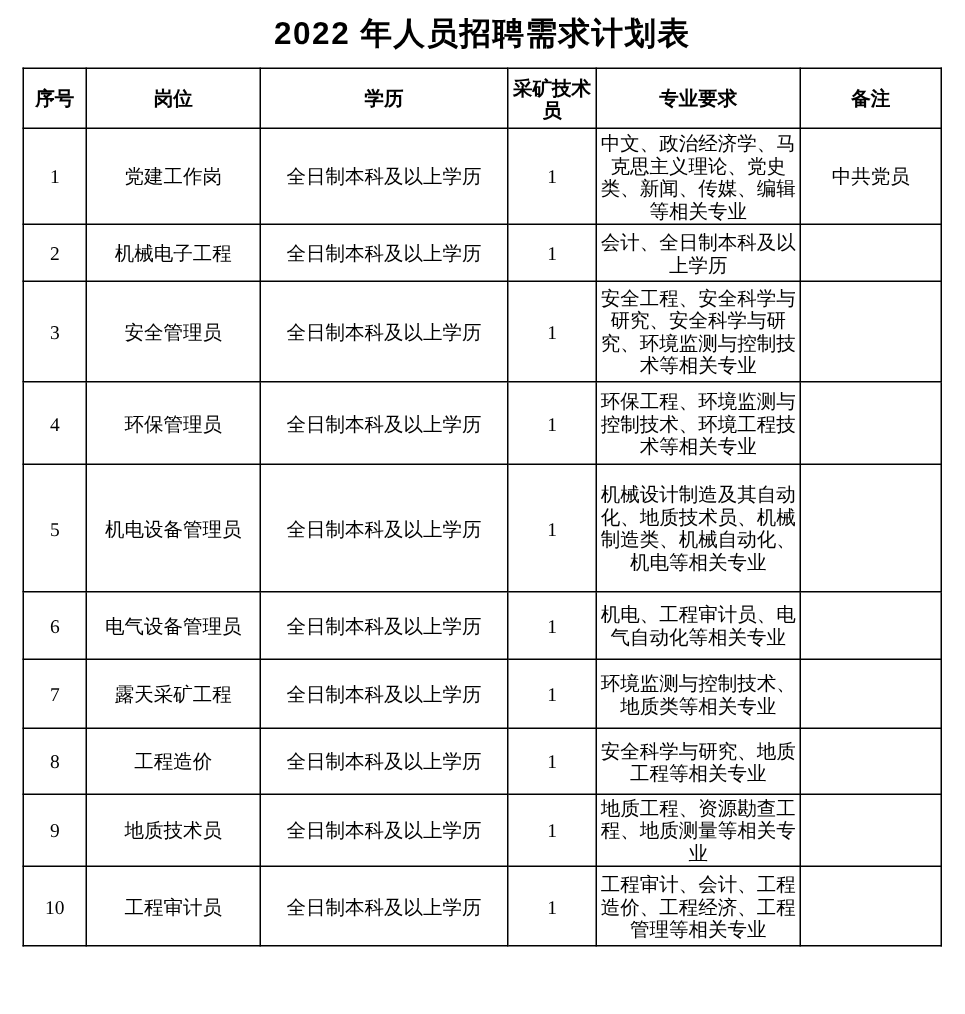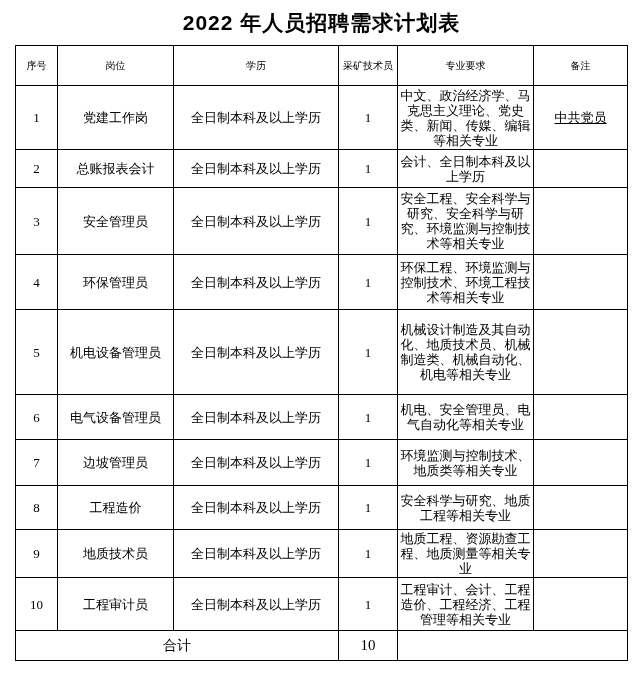--- a/index.html
+++ b/index.html
@@ -37,33 +37,32 @@
   table.recruitment td {
     border: 1px solid #000000;
     padding: 1px 2px;
     text-align: center;
     vertical-align: middle;
     font-size: 13px;
     line-height: 15px;
     overflow: hidden;
   }
   table.recruitment th {
-    font-weight: normal;
-    font-size: 10px;
+    font-weight: bold;
+    font-size: 13px;
     height: 37px;
   }
   td.cell-major {
     text-align: left;
     padding: 2px 3px 2px 5px;
     line-height: 15px;
   }
   td.cell-remark {
     text-align: left;
     padding-left: 8px;
-    text-decoration: underline;
   }
   
   tr.row-0  { height: 64px; }
   tr.row-1  { height: 38px; }
   tr.row-2  { height: 67px; }
   tr.row-3  { height: 55px; }
   tr.row-4  { height: 85px; }
   tr.row-5  { height: 45px; }
   tr.row-6  { height: 46px; }
   tr.row-7  { height: 44px; }
@@ -103,21 +102,21 @@
       <tr class="row-0">
         <td class="cell-no">1</td>
         <td class="cell-position">党建工作岗</td>
         <td class="cell-education">全日制本科及以上学历</td>
         <td class="cell-count">1</td>
         <td class="cell-major">中文、政治经济学、马克思主义理论、党史类、新闻、传媒、编辑等相关专业</td>
         <td class="cell-remark">中共党员</td>
       </tr>
       <tr class="row-1">
         <td class="cell-no">2</td>
-        <td class="cell-position">总账报表会计</td>
+        <td class="cell-position">机械电子工程</td>
         <td class="cell-education">全日制本科及以上学历</td>
         <td class="cell-count">1</td>
         <td class="cell-major">会计、全日制本科及以上学历</td>
         <td class="cell-remark"></td>
       </tr>
       <tr class="row-2">
         <td class="cell-no">3</td>
         <td class="cell-position">安全管理员</td>
         <td class="cell-education">全日制本科及以上学历</td>
         <td class="cell-count">1</td>
@@ -138,26 +137,26 @@
         <td class="cell-education">全日制本科及以上学历</td>
         <td class="cell-count">1</td>
         <td class="cell-major">机械设计制造及其自动化、地质技术员、机械制造类、机械自动化、机电等相关专业</td>
         <td class="cell-remark"></td>
       </tr>
       <tr class="row-5">
         <td class="cell-no">6</td>
         <td class="cell-position">电气设备管理员</td>
         <td class="cell-education">全日制本科及以上学历</td>
         <td class="cell-count">1</td>
-        <td class="cell-major">机电、安全管理员、电气自动化等相关专业</td>
+        <td class="cell-major">机电、工程审计员、电气自动化等相关专业</td>
         <td class="cell-remark"></td>
       </tr>
       <tr class="row-6">
         <td class="cell-no">7</td>
-        <td class="cell-position">边坡管理员</td>
+        <td class="cell-position">露天采矿工程</td>
         <td class="cell-education">全日制本科及以上学历</td>
         <td class="cell-count">1</td>
         <td class="cell-major">环境监测与控制技术、地质类等相关专业</td>
         <td class="cell-remark"></td>
       </tr>
       <tr class="row-7">
         <td class="cell-no">8</td>
         <td class="cell-position">工程造价</td>
         <td class="cell-education">全日制本科及以上学历</td>
         <td class="cell-count">1</td>
@@ -173,21 +172,16 @@
         <td class="cell-remark"></td>
       </tr>
       <tr class="row-9">
         <td class="cell-no">10</td>
         <td class="cell-position">工程审计员</td>
         <td class="cell-education">全日制本科及以上学历</td>
         <td class="cell-count">1</td>
         <td class="cell-major">工程审计、会计、工程造价、工程经济、工程管理等相关专业</td>
         <td class="cell-remark"></td>
       </tr>
-      <tr class="total-row">
-        <td class="total-label" colspan="3">合计</td>
-        <td class="total-count">10</td>
-        <td class="total-empty" colspan="2"></td>
-      </tr>
     </tbody>
   </table>
 
 </div>
 
 </body></html>

